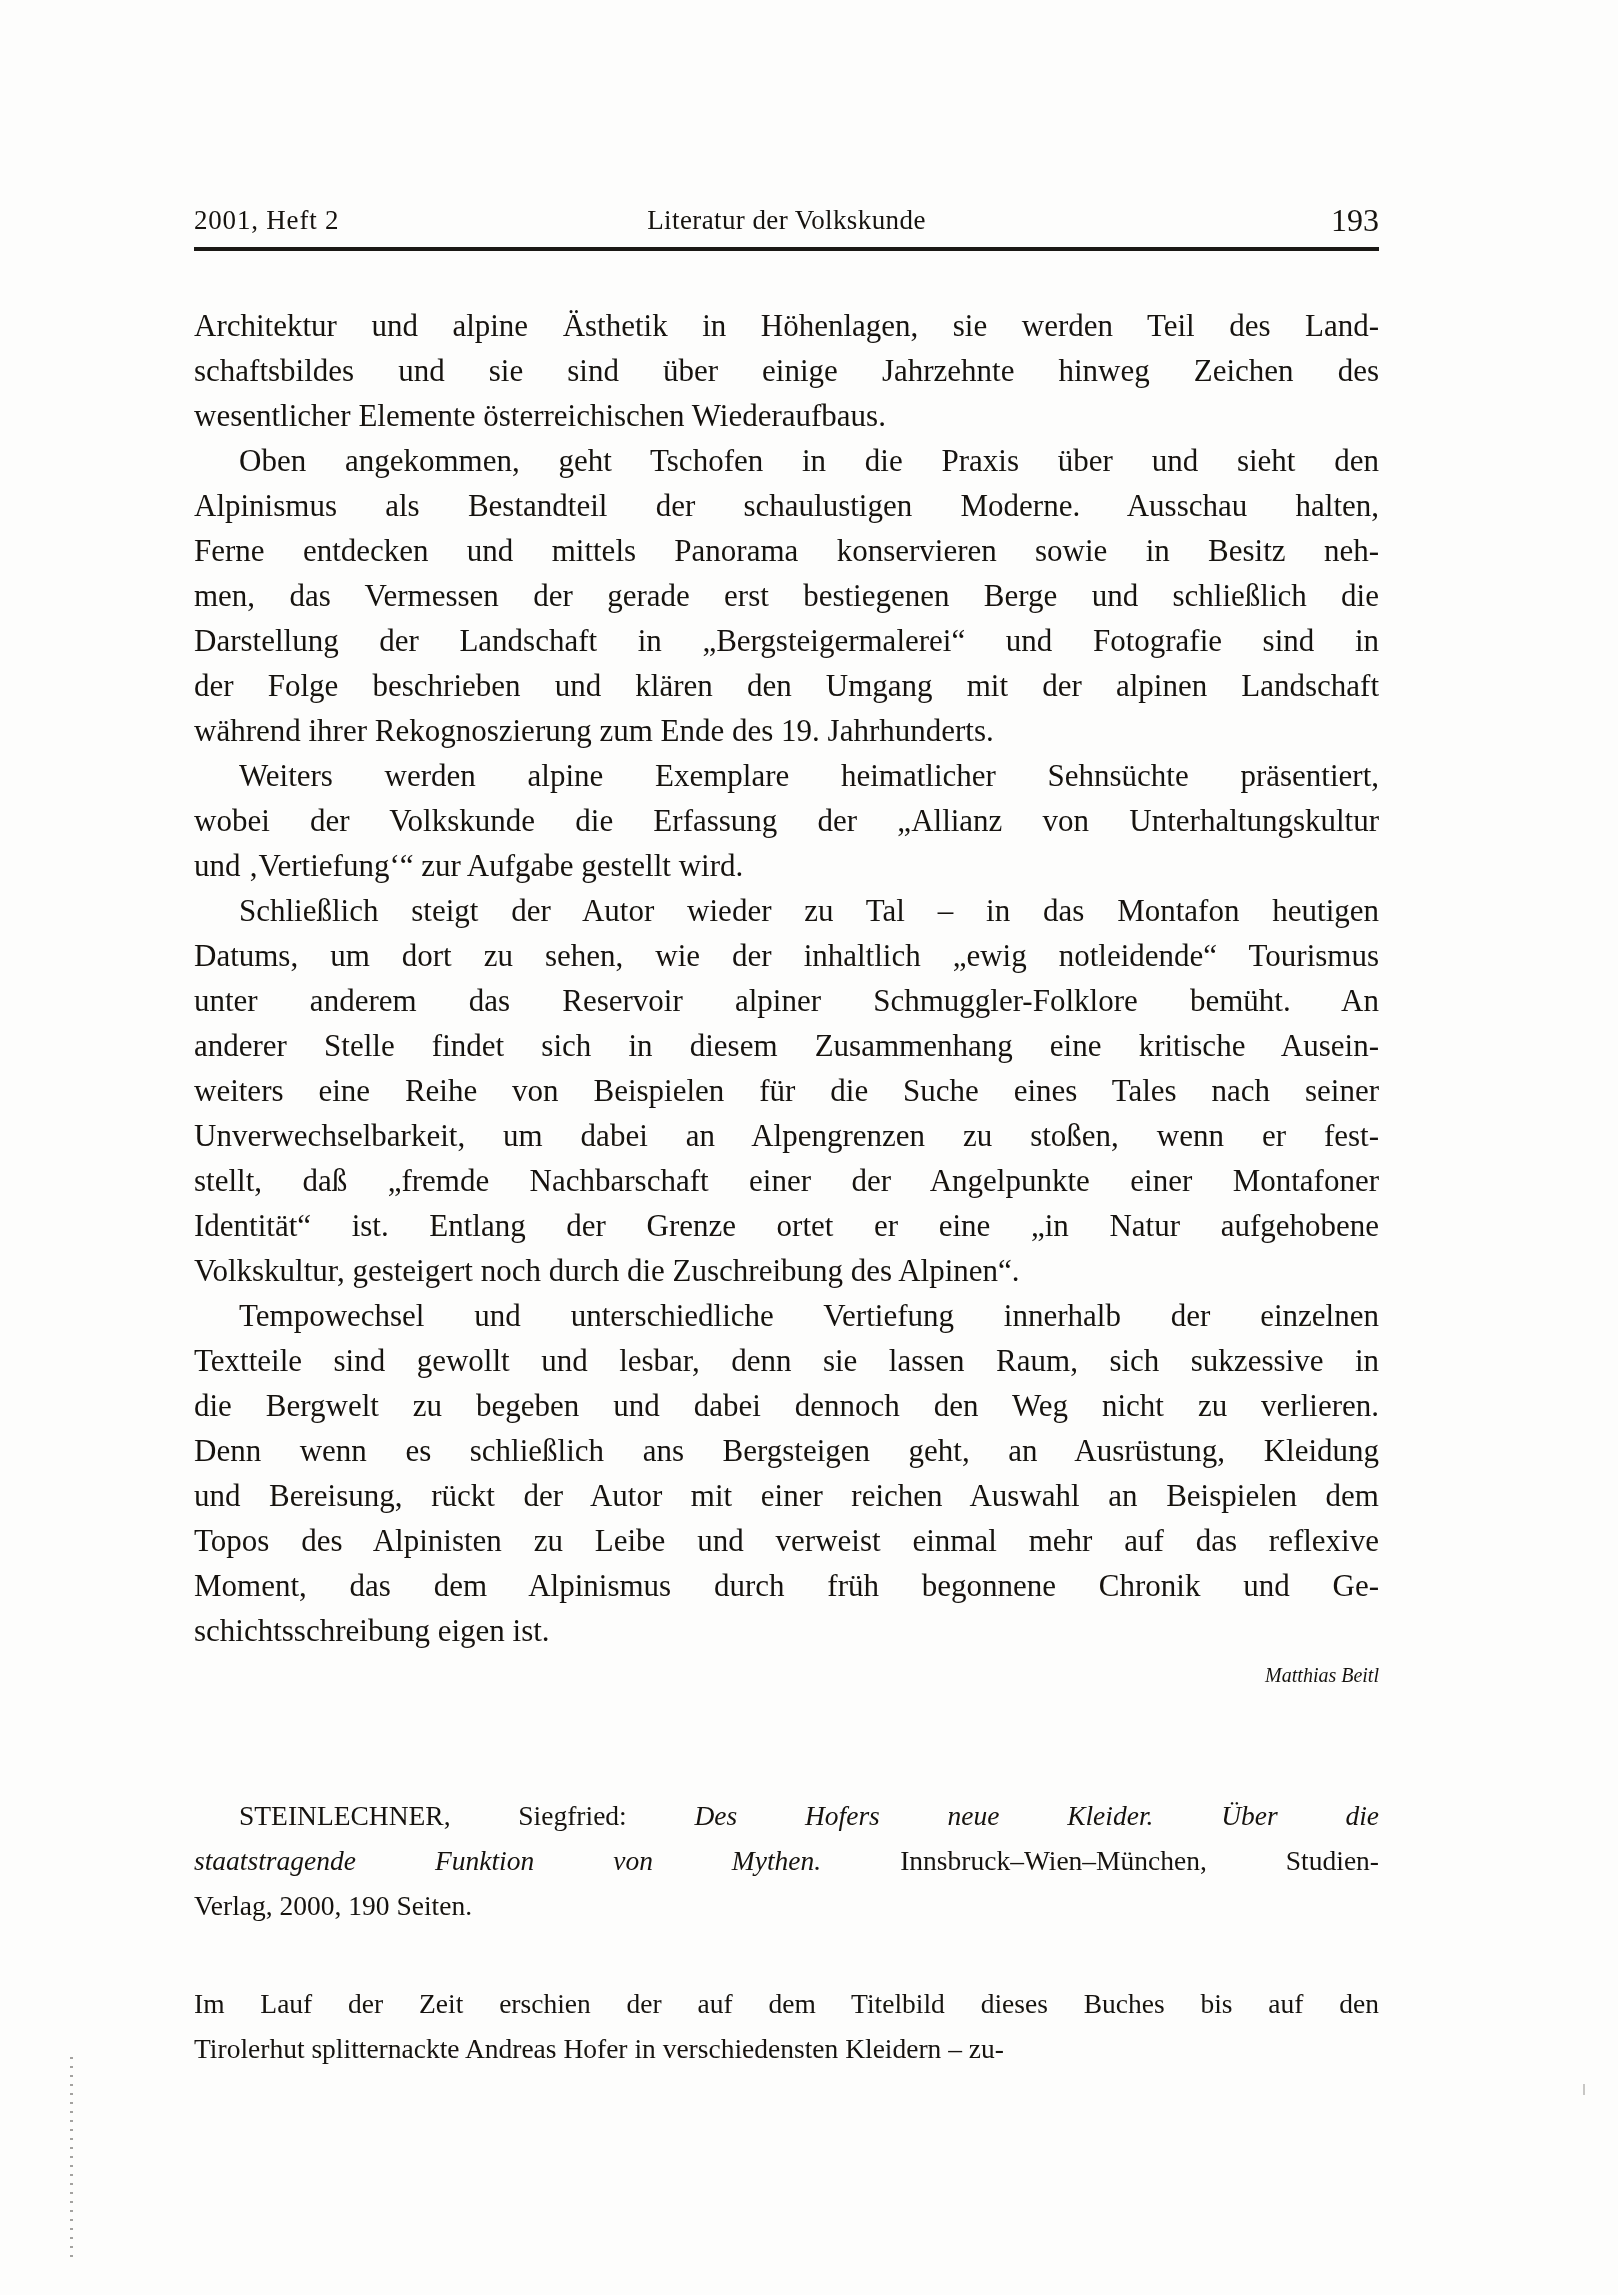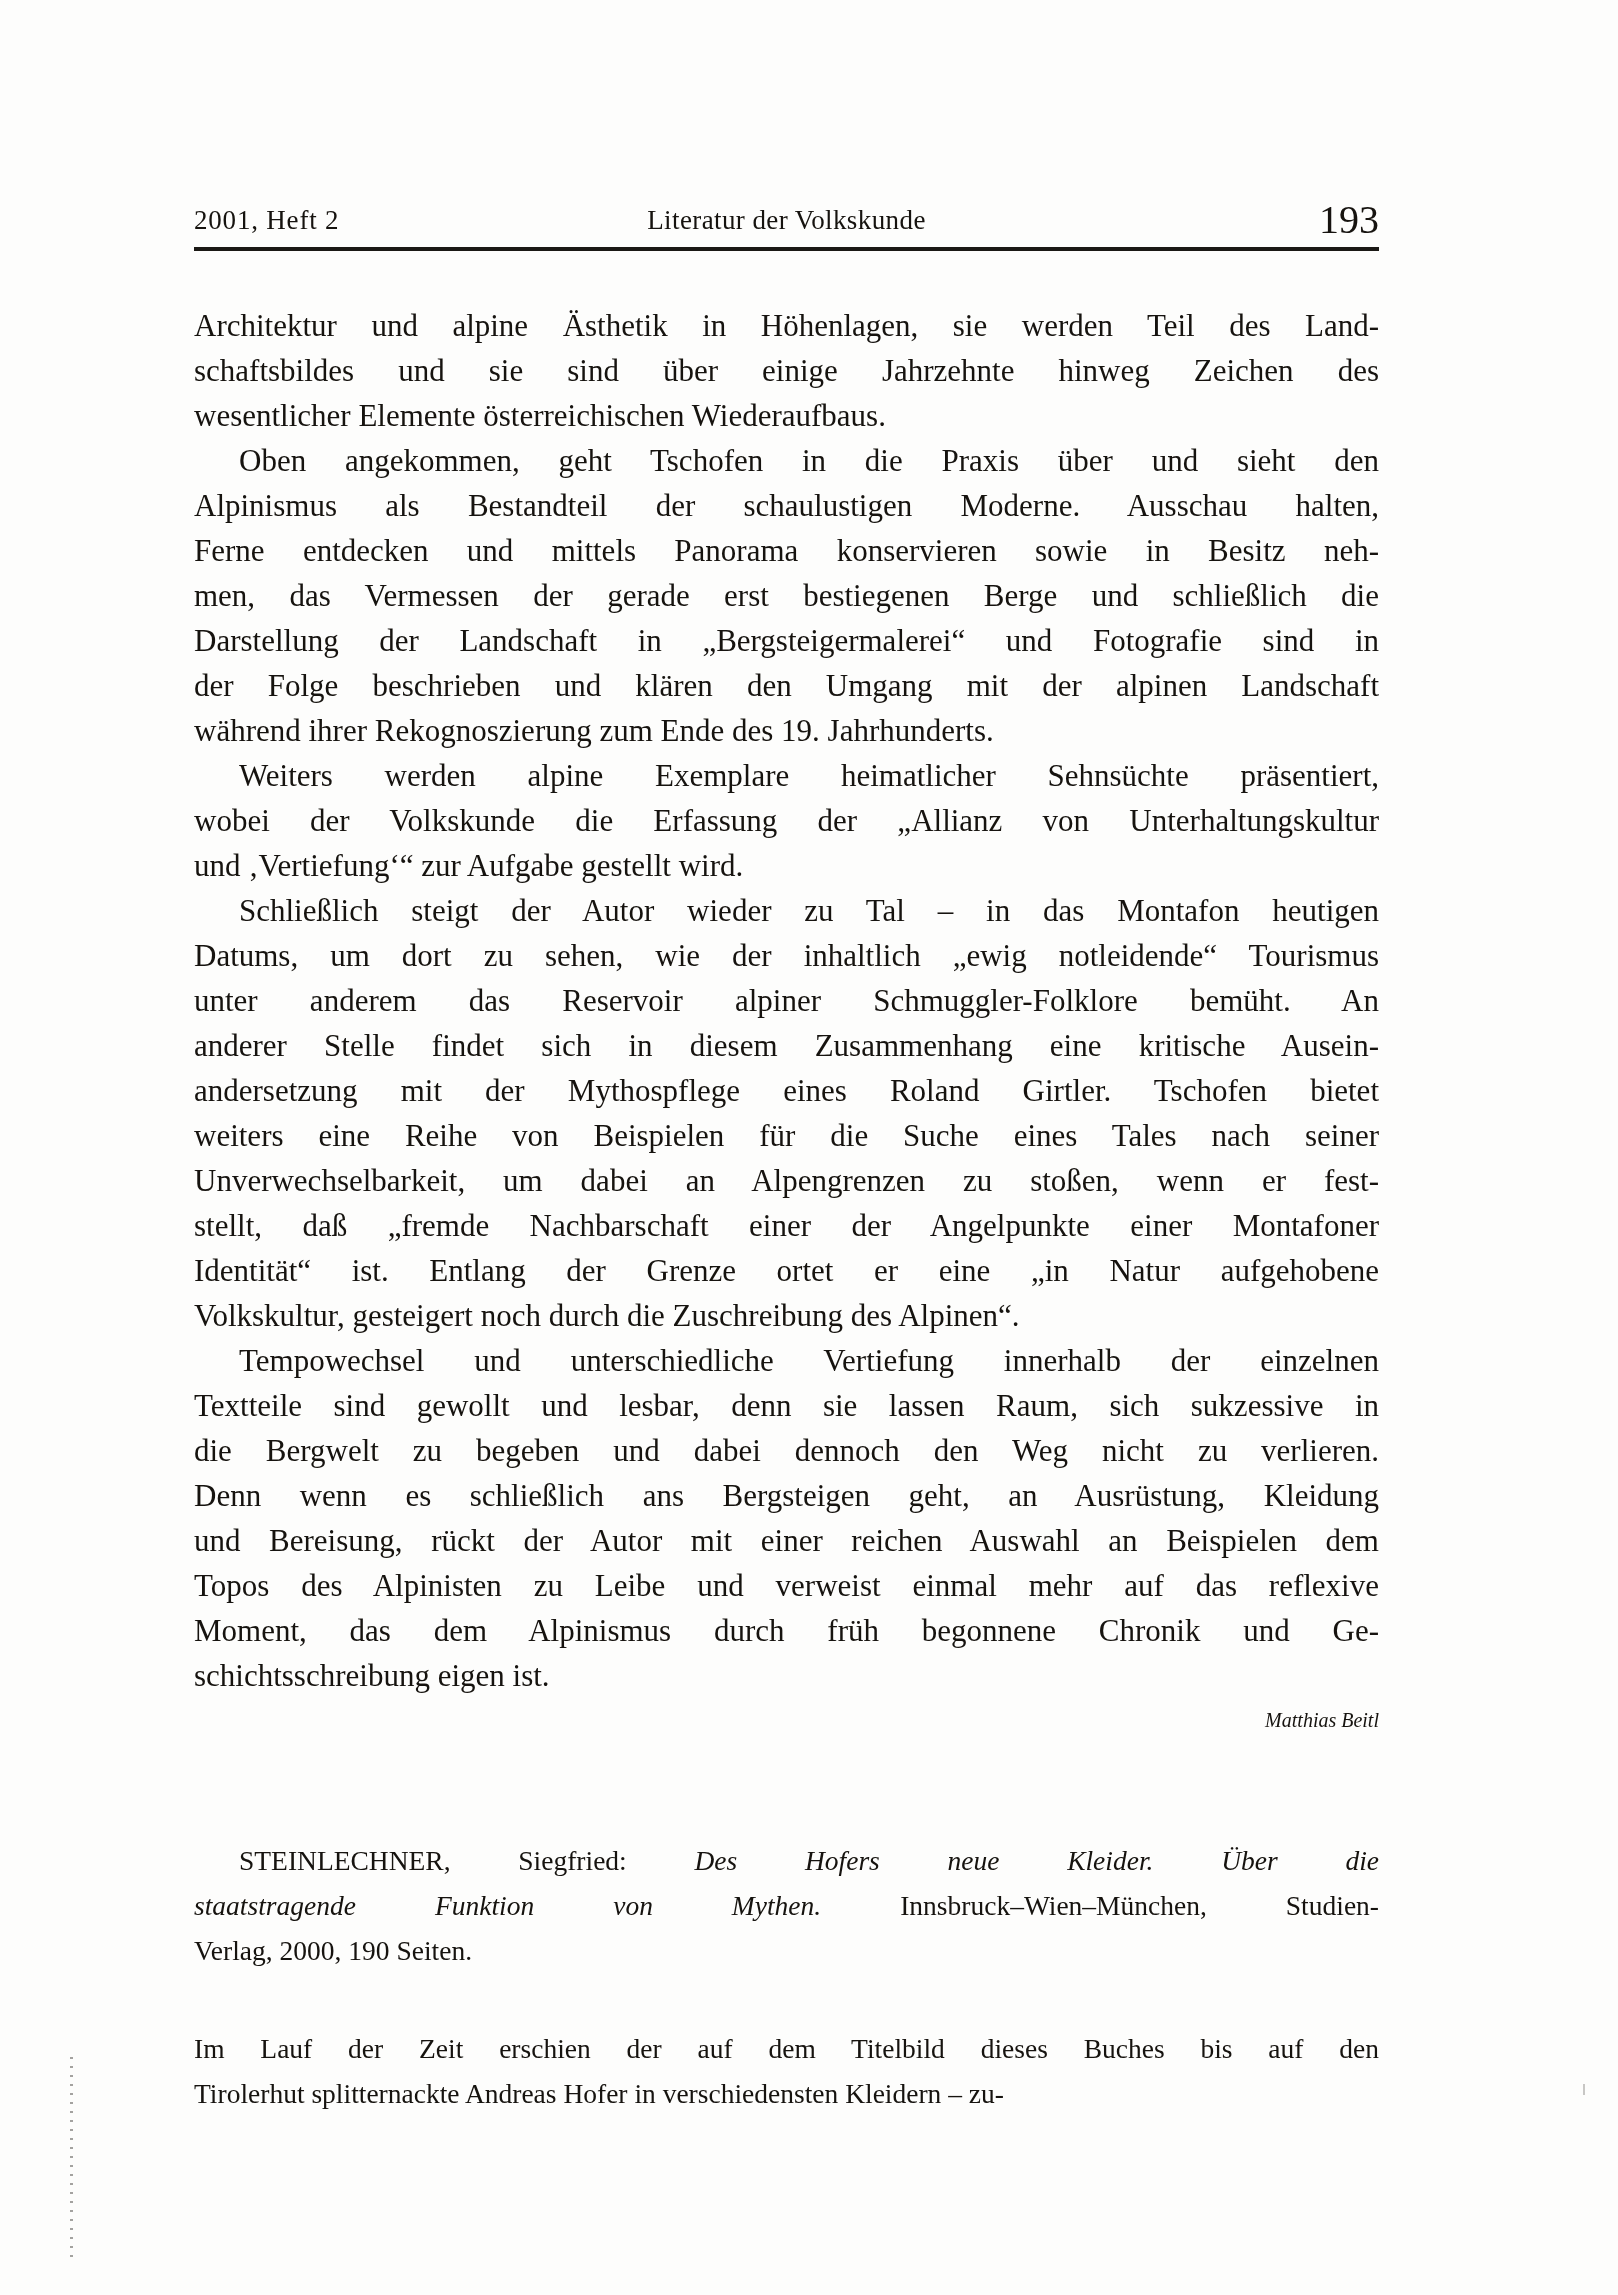--- a/index.html
+++ b/index.html
@@ -19,21 +19,21 @@
     width: 1185px;
   }
   .page-header {
     display: flex;
     align-items: center;
     font-size: 27px;
     line-height: 32px;
   }
   .ph-left  { width: 33%; text-align: left; letter-spacing: 0.8px; }
   .ph-center{ width: 34%; text-align: center; letter-spacing: 0.4px; }
-  .ph-right { width: 33%; text-align: right; font-size: 40px; }
+  .ph-right { width: 33%; text-align: right; font-size: 32px; }
   .header-rule {
     margin-top: 10.5px;
     height: 4px;
     background: #1b1915;
     box-shadow: 0 4px 0 -2.4px rgba(27, 25, 21, 0.35);
   }
   .text-block {
     margin-top: 52px;
     font-size: 31px;
     line-height: 45px;
@@ -113,21 +113,20 @@
       <div class="para indent">
         <div class="line">Weiters werden alpine Exemplare heimatlicher Sehnsüchte präsentiert,</div>
         <div class="line">wobei der Volkskunde die Erfassung der „Allianz von Unterhaltungskultur</div>
         <div class="line last">und ‚Vertiefung‘“ zur Aufgabe gestellt wird.</div>
       </div>
       <div class="para indent">
         <div class="line">Schließlich steigt der Autor wieder zu Tal – in das Montafon heutigen</div>
         <div class="line">Datums, um dort zu sehen, wie der inhaltlich „ewig notleidende“ Tourismus</div>
         <div class="line">unter anderem das Reservoir alpiner Schmuggler-Folklore bemüht. An</div>
         <div class="line">anderer Stelle findet sich in diesem Zusammenhang eine kritische Ausein-</div>
-        <div class="line">andersetzung mit der Mythospflege eines Roland Girtler. Tschofen bietet</div>
         <div class="line">weiters eine Reihe von Beispielen für die Suche eines Tales nach seiner</div>
         <div class="line">Unverwechselbarkeit, um dabei an Alpengrenzen zu stoßen, wenn er fest-</div>
         <div class="line">stellt, daß „fremde Nachbarschaft einer der Angelpunkte einer Montafoner</div>
         <div class="line">Identität“ ist. Entlang der Grenze ortet er eine „in Natur aufgehobene</div>
         <div class="line last">Volkskultur, gesteigert noch durch die Zuschreibung des Alpinen“.</div>
       </div>
       <div class="para indent">
         <div class="line">Tempowechsel und unterschiedliche Vertiefung innerhalb der einzelnen</div>
         <div class="line">Textteile sind gewollt und lesbar, denn sie lassen Raum, sich sukzessive in</div>
         <div class="line">die Bergwelt zu begeben und dabei dennoch den Weg nicht zu verlieren.</div>

